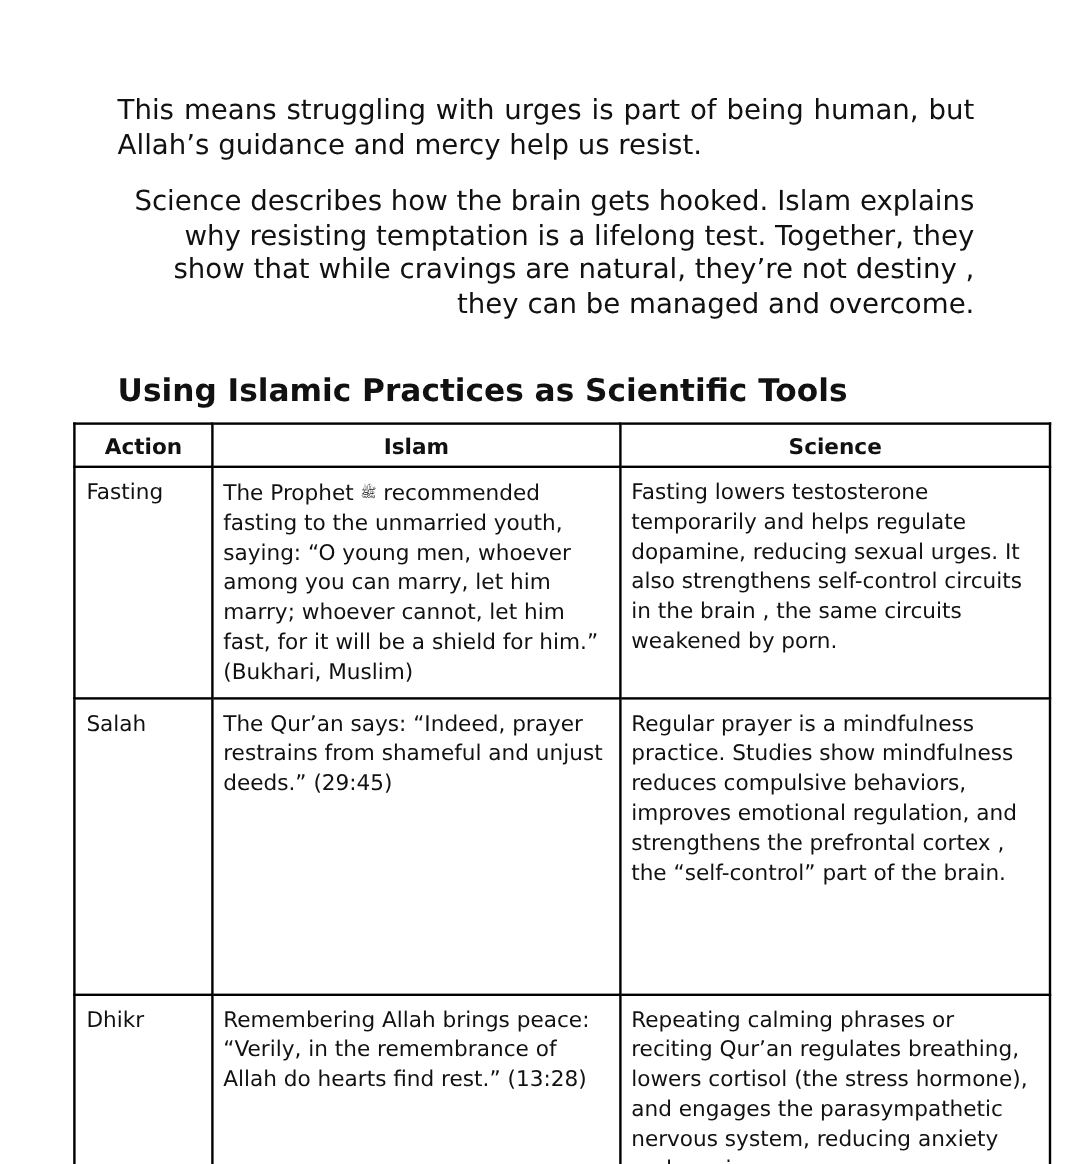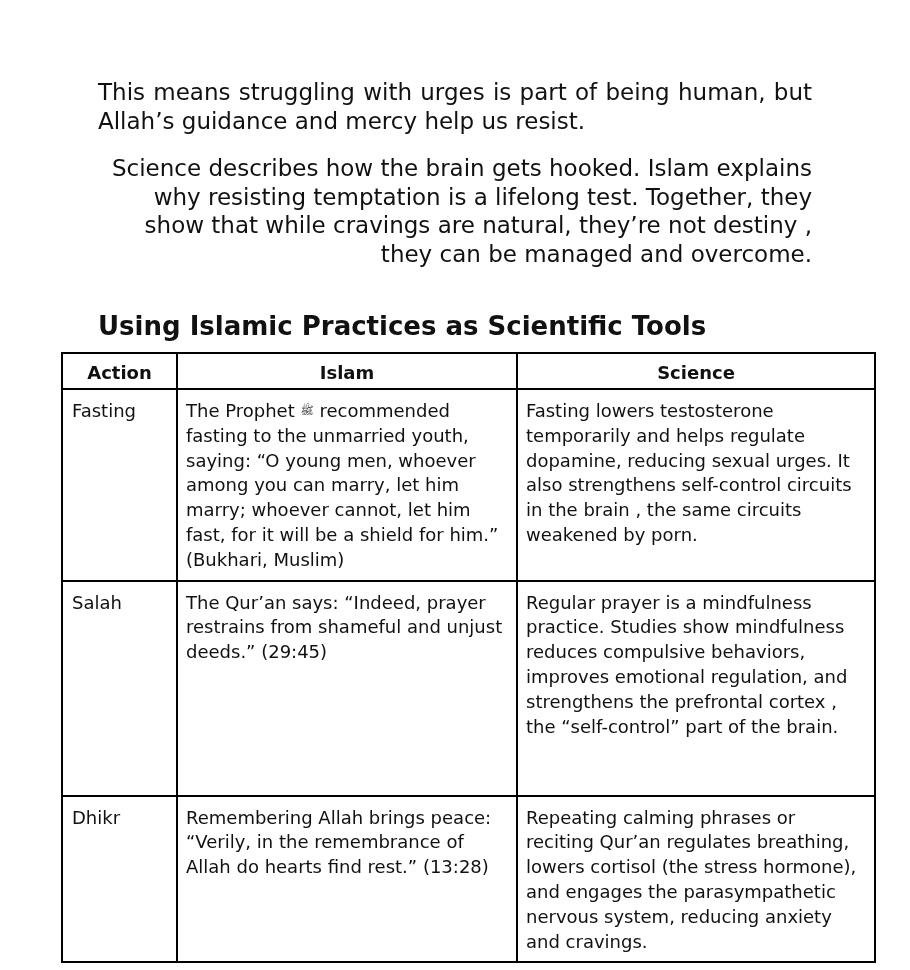--- a/index.html
+++ b/index.html
@@ -20,21 +20,21 @@
     }
     table {
       position: absolute; left: 61px; top: 352px; width: 813px;
       border-collapse: collapse; table-layout: fixed;
     }
     col.c1 { width: 115px; } col.c2 { width: 340px; } col.c3 { width: 358px; }
     th, td { border: 2.5px solid #000; vertical-align: top; }
     th { font-size: 18px; font-weight: bold; text-align: center; height: 36px; padding: 8px 6px 0 6px; box-sizing: border-box; }
     td { font-size: 18px; line-height: 24.8px; padding: 9px 6px 7px 8px; }
     tr.r1 td { height: 172px; box-sizing: border-box; }
-    tr.r2 td { height: 215px; box-sizing: border-box; }
+    tr.r2 td { height: 247px; box-sizing: border-box; }
     tr.r3 td { height: 166px; box-sizing: border-box; }
     td.action { padding-left: 9px; }
     .quote { }
     .honor { font-size: 11px; letter-spacing: -0.5px; vertical-align: 3px; }
   </style>
 </head>
 <body>
 
 <p id="p1" class="para">This means struggling with urges is part of being human, but Allah’s guidance and mercy help us resist.</p>
 <p id="p2" class="para">Science describes how the brain gets hooked. Islam explains why resisting temptation is a lifelong test. Together, they show that while cravings are natural, they’re not destiny , they can be managed and overcome.</p>

